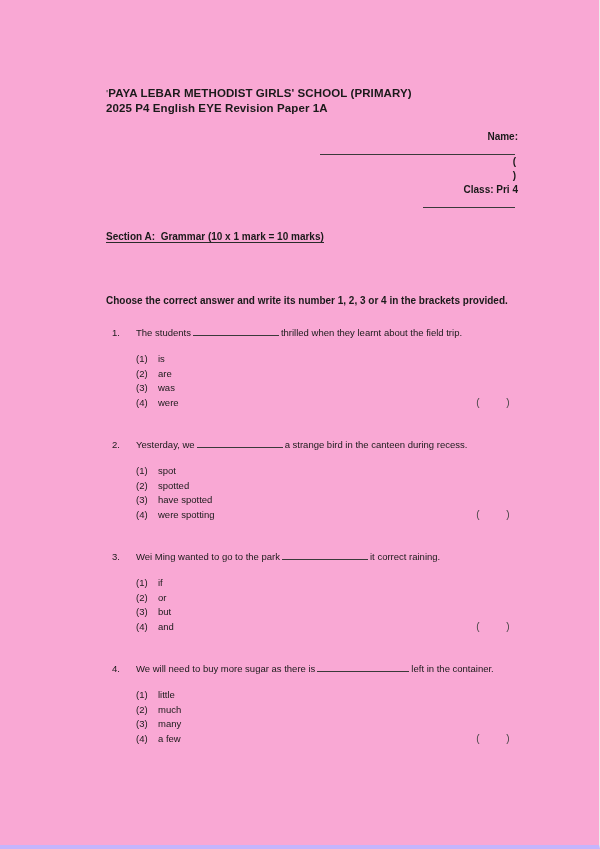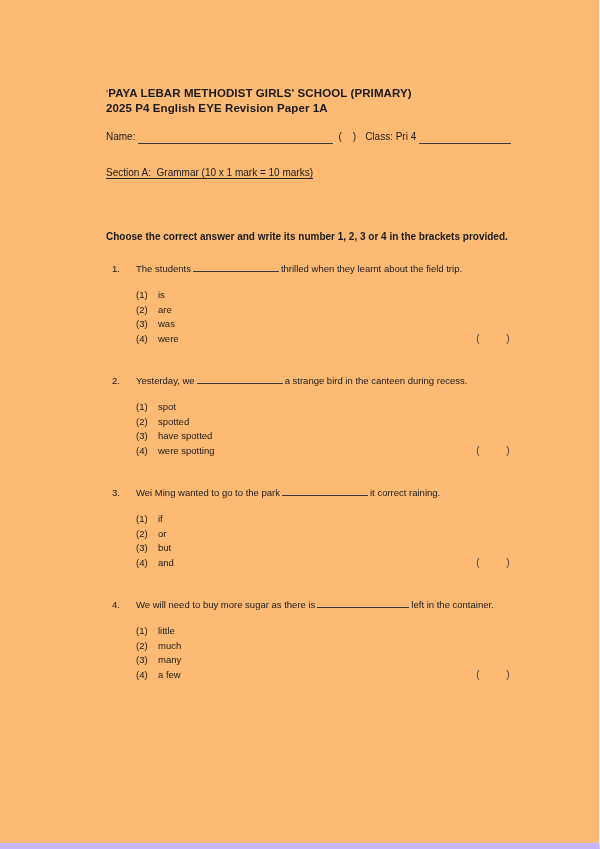--- a/index.html
+++ b/index.html
@@ -13,24 +13,24 @@
     position: relative;
     font-family: "Liberation Sans", sans-serif;
     color: #1a1a1a;
     overflow: hidden;
   }
   .page {
     position: absolute;
     left: 0; top: 0;
     width: 600px;
     height: 849px;
-    background: #fdba74;
+    background: #f9a8d4;
     box-sizing: border-box;
     border-right: 1px solid #ececec;
-    border-bottom: 6px solid #c4b5fd;
+    border-bottom: 4px solid #c4b5fd;
   }
   .sheet {
     position: absolute;
     left: 106px;
     top: 86px;
     width: 412px;
   }
 
   
   .title-block { margin-bottom: 14px; }
@@ -44,26 +44,27 @@
   .title-line .tick {
     font-weight: bold;
     font-size: 9px;
     vertical-align: top;
     color: #555;
   }
 
   
   .field-row {
     font-size: 10px;
-    font-weight: normal;
+    font-weight: bold;
     line-height: 14px;
     display: flex;
     align-items: flex-end;
     margin-bottom: 9px;
     white-space: nowrap;
+    flex-direction: column;
   }
   .field-label { flex: none; }
   .rule {
     display: inline-block;
     border-bottom: 1px solid #3a3a3a;
     height: 10px;
     margin: 0 3px;
     flex: none;
   }
   .rule-name   { width: 195px; }
@@ -71,21 +72,21 @@
   .rule-date-a { width: 10px; }
   .rule-date-b { width: 104px; }
   .rule-sign   { width: 92px; }
   .paren { flex: none; padding: 0 2px; }
   .gap-sm { display: inline-block; width: 7px; flex: none; }
   .spacer-date { flex: none; width: 80px; }
 
   
   .section-head {
     font-size: 10px;
-    font-weight: normal;
+    font-weight: bold;
     margin-top: 14px;
     margin-bottom: 10px;
     display: inline-block;
     border-bottom: 1px solid #2a2a2a;
     padding-bottom: 0px;
     white-space: pre;
   }
   .instruction {
     font-size: 10px;
     font-weight: bold;

